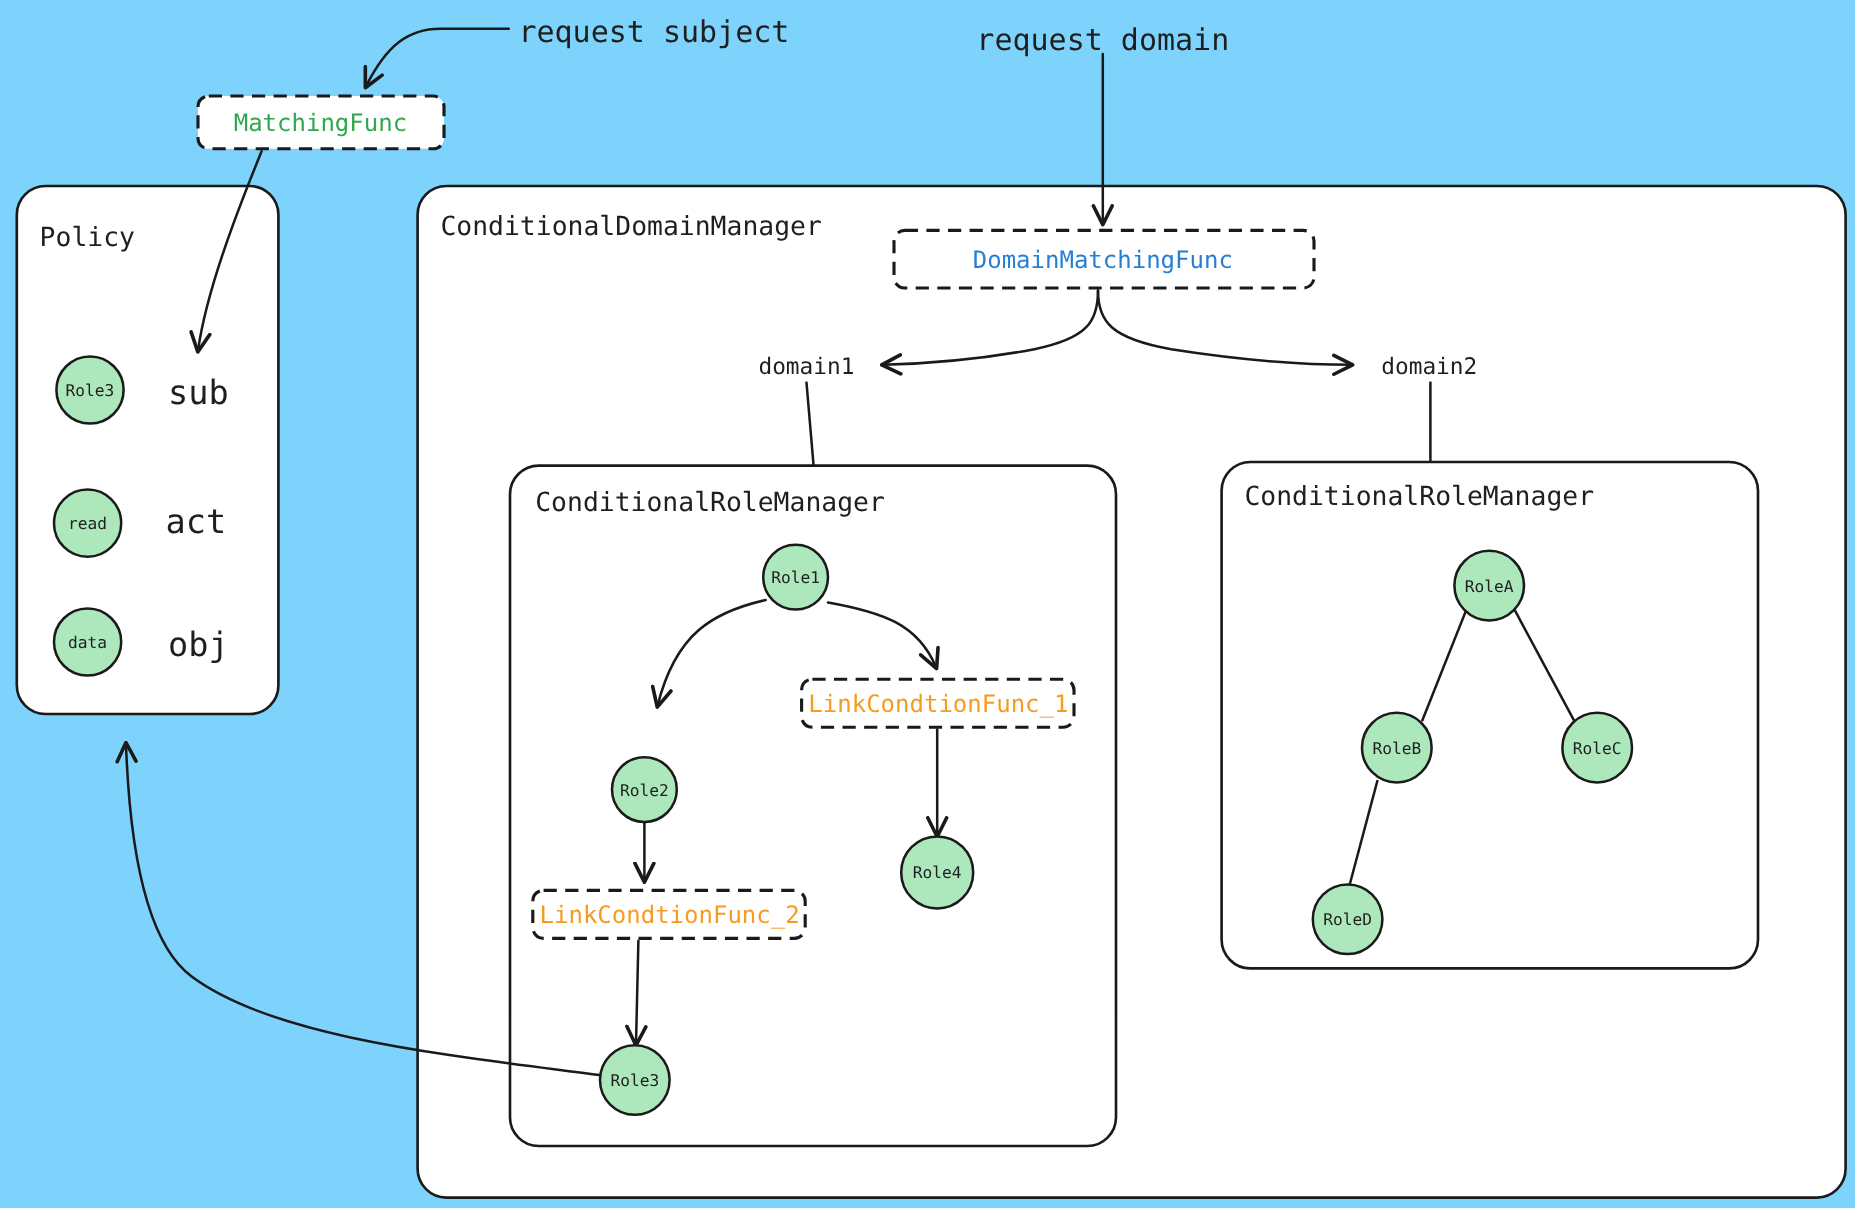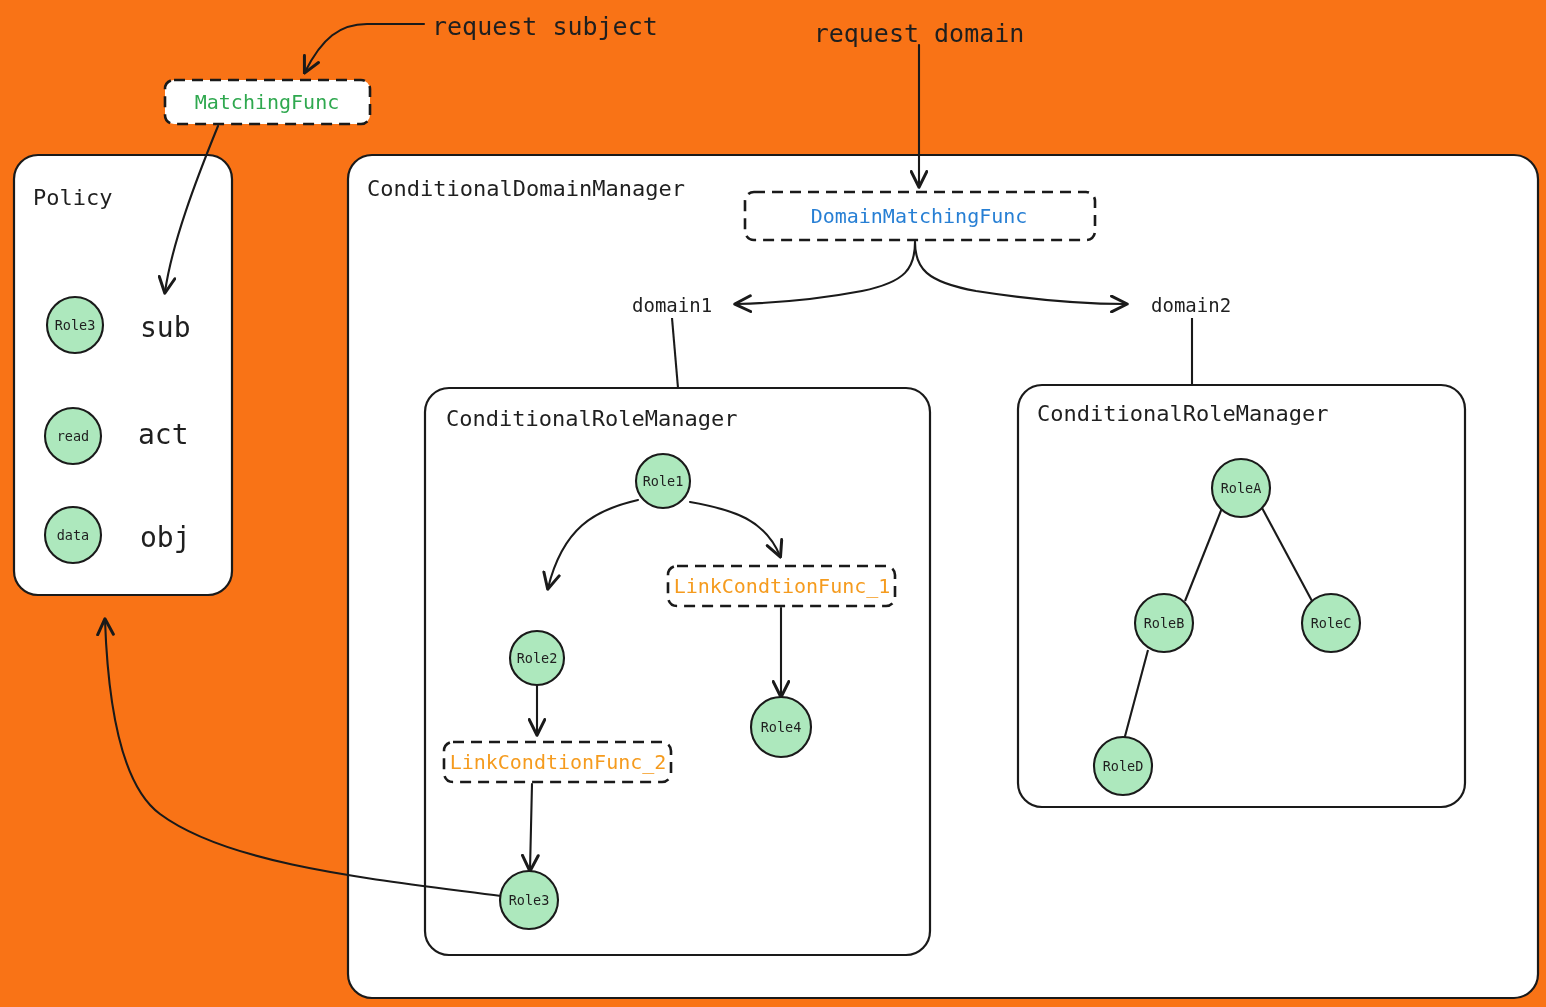--- a/index.html
+++ b/index.html
@@ -4,21 +4,21 @@
 <style>
   html, body {
     margin: 0;
     padding: 0;
     background: #ffffff;
   }
   #canvas {
     position: relative;
     width: 1546px;
     height: 1007px;
-    background: #f97316;
+    background: #7dd3fc;
     font-family: "DejaVu Sans Mono", "Liberation Mono", monospace;
     overflow: hidden;
   }
   svg.layer {
     position: absolute;
     top: 0;
     left: 0;
     width: 1546px;
     height: 1007px;
   }

